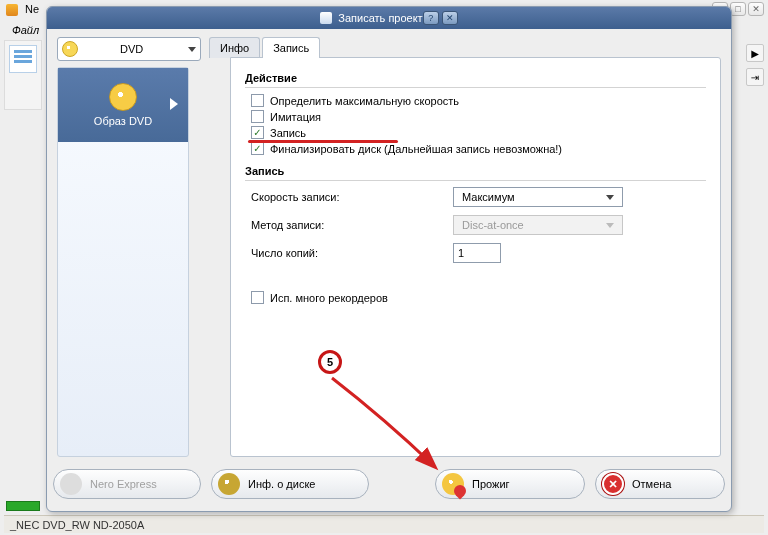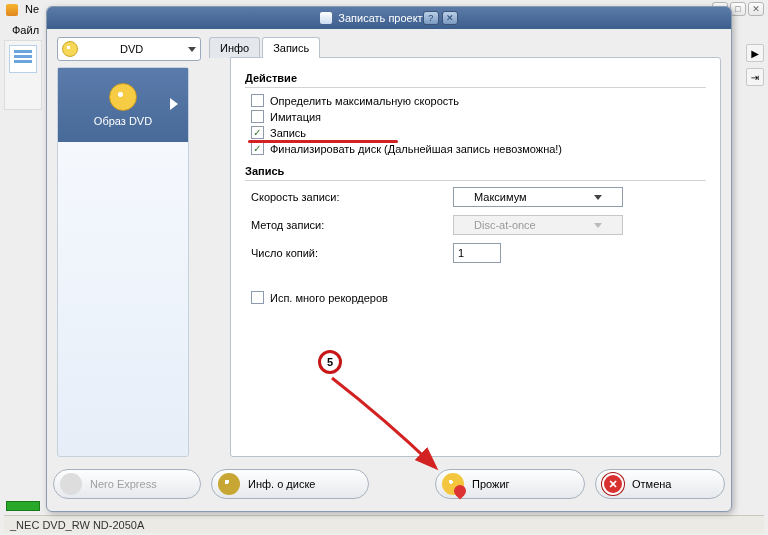--- a/index.html
+++ b/index.html
@@ -2,21 +2,21 @@
 <html><head>
 <meta charset="utf-8">
 <style>
   * { box-sizing: border-box; font-family: Tahoma, Arial, sans-serif; font-size: 11px; }
   body { margin: 0; width: 768px; height: 535px; background: #d6d6d6; overflow: hidden; position: relative; }
   .parent-window { position: absolute; left: 0; top: 0; width: 768px; height: 535px; background: #eeeeee; }
   .parent-title { position: absolute; left: 6px; top: 3px; font-size: 11px; }
   .parent-icon { display:inline-block; width:12px; height:12px; background: linear-gradient(#f7b531,#e0861d); border-radius:2px; vertical-align:middle; margin-right:4px;}
   .parent-ctrls { position: absolute; right: 4px; top: 2px; display:flex; gap:2px;}
   .pctrl { width:16px; height:14px; border:1px solid #b5b5b5; background:linear-gradient(#fdfdfd,#e8e8e8); border-radius:3px; display:flex; align-items:center; justify-content:center; color:#666; font-size:9px;}
-  .menu-bar { position:absolute; left:4px; top:20px; padding:4px 8px;}
+  .menu-bar { position:absolute; left:4px; top:20px; padding:4px 8px;font-style:italic;}
   .tool-strip { position:absolute; top:40px; left:4px; width:38px; height:70px; background:#f4f4f4; border:1px solid #dcdcdc;}
   .tool-doc { margin:4px auto; width:28px; height:28px; border:1px solid #b8d0e8; background:#fff; position:relative;}
   .tool-doc::after { content:''; position:absolute; left:4px; top:4px; right:4px; height:3px; background:#6aa6dc; box-shadow:0 5px 0 #6aa6dc, 0 10px 0 #6aa6dc;}
   .rside { position:absolute; right:4px; top:44px; display:flex; flex-direction:column; gap:6px; }
   .rbtn { width:18px; height:18px; border:1px solid #c8c8c8; background:#f5f5f5; display:flex; align-items:center; justify-content:center; font-size:10px; border-radius:2px;}
 
   .dialog { position:absolute; left:46px; top:6px; width:686px; height:506px; background: #eeeeee; border:1px solid #8a9bb0; border-radius:6px; box-shadow:2px 2px 6px rgba(0,0,0,.25);}
   .titlebar { height:22px; background: linear-gradient(#5b7aa8,#3d5f8e); border-radius:5px 5px 0 0; color:#fff; display:flex; align-items:center; padding:0 6px; justify-content:center;}
   .title-left { display:flex; align-items:center; gap:6px;}
   .tbicon { width:12px; height:12px; background:linear-gradient(#fff,#cbdbef); border-radius:2px;}
@@ -39,21 +39,21 @@
   .tab.inactive { background:#e4e7ec; }
   .tab.active { background:#fff; position:relative; z-index:2;}
   .right-panel { position:absolute; left:156px; top:24px; right:4px; bottom:4px; background:#fff; border:1px solid #b9c3cf; border-radius:0 3px 3px 3px; padding:10px 14px;margin-left:21px;}
   .sect { font-weight:bold; margin:4px 0 6px; border-bottom:1px solid #d3d3d3; padding-bottom:3px;}
   .chkrow { display:flex; align-items:center; gap:6px; margin:3px 0 3px 6px;}
   .chk { width:13px; height:13px; border:1px solid #8d9aab; background:#fff; display:flex; align-items:center; justify-content:center; font-size:10px; color:#2c7a2c;}
   .chk.checked::after { content:"✓"; }
   .underline-red { position:relative; }
   .underline-red::after { content:""; position:absolute; left:-22px; right:-92px; bottom:-4px; height:3px; background:#d32222; border-radius:2px;}
   .form-grid { display:grid; grid-template-columns: 170px 170px; gap:8px 32px; margin:6px 0 0 6px; align-items:center;}
-  .select { height:20px; border:1px solid #8f9cac; background:#fff; display:flex; align-items:center; justify-content:space-between; padding:0 20px;}
+  .select { height:20px; border:1px solid #8f9cac; background:#fff; display:flex; align-items:center; justify-content:space-between; padding:0 8px;}
   .select.disabled { background:#f2f2f2; color:#9a9a9a; border-color:#c7c7c7;}
   .txt { height:20px; width:48px; border:1px solid #8f9cac; background:#fff; padding:0 4px; display:flex; align-items:center;}
 
   .btm { position:absolute; left:6px; right:6px; bottom:8px; height:38px; display:flex; gap:10px; align-items:center;}
   .btn { height:30px; border:1px solid #a8b2be; background: linear-gradient(#fefefe,#e6e9ed); border-radius:15px; display:flex; align-items:center; gap:8px; padding:0 16px 0 6px;}
   .btn.disabled { color:#a0a0a0; }
   .bico { width:22px; height:22px; border-radius:50%; display:flex; align-items:center; justify-content:center;}
   .bico.disc { background: radial-gradient(circle at 40% 40%, #fff 0 12%, #c7a633 12% 100%); }
   .bico.burn { background: radial-gradient(circle at 40% 40%, #fff 0 10%, #f4c640 10% 100%); position:relative;}
   .bico.burn::after { content:""; position:absolute; right:-2px; bottom:-2px; width:12px; height:12px; border-radius:50% 50% 50% 0; background:#d33; transform:rotate(-45deg);}

